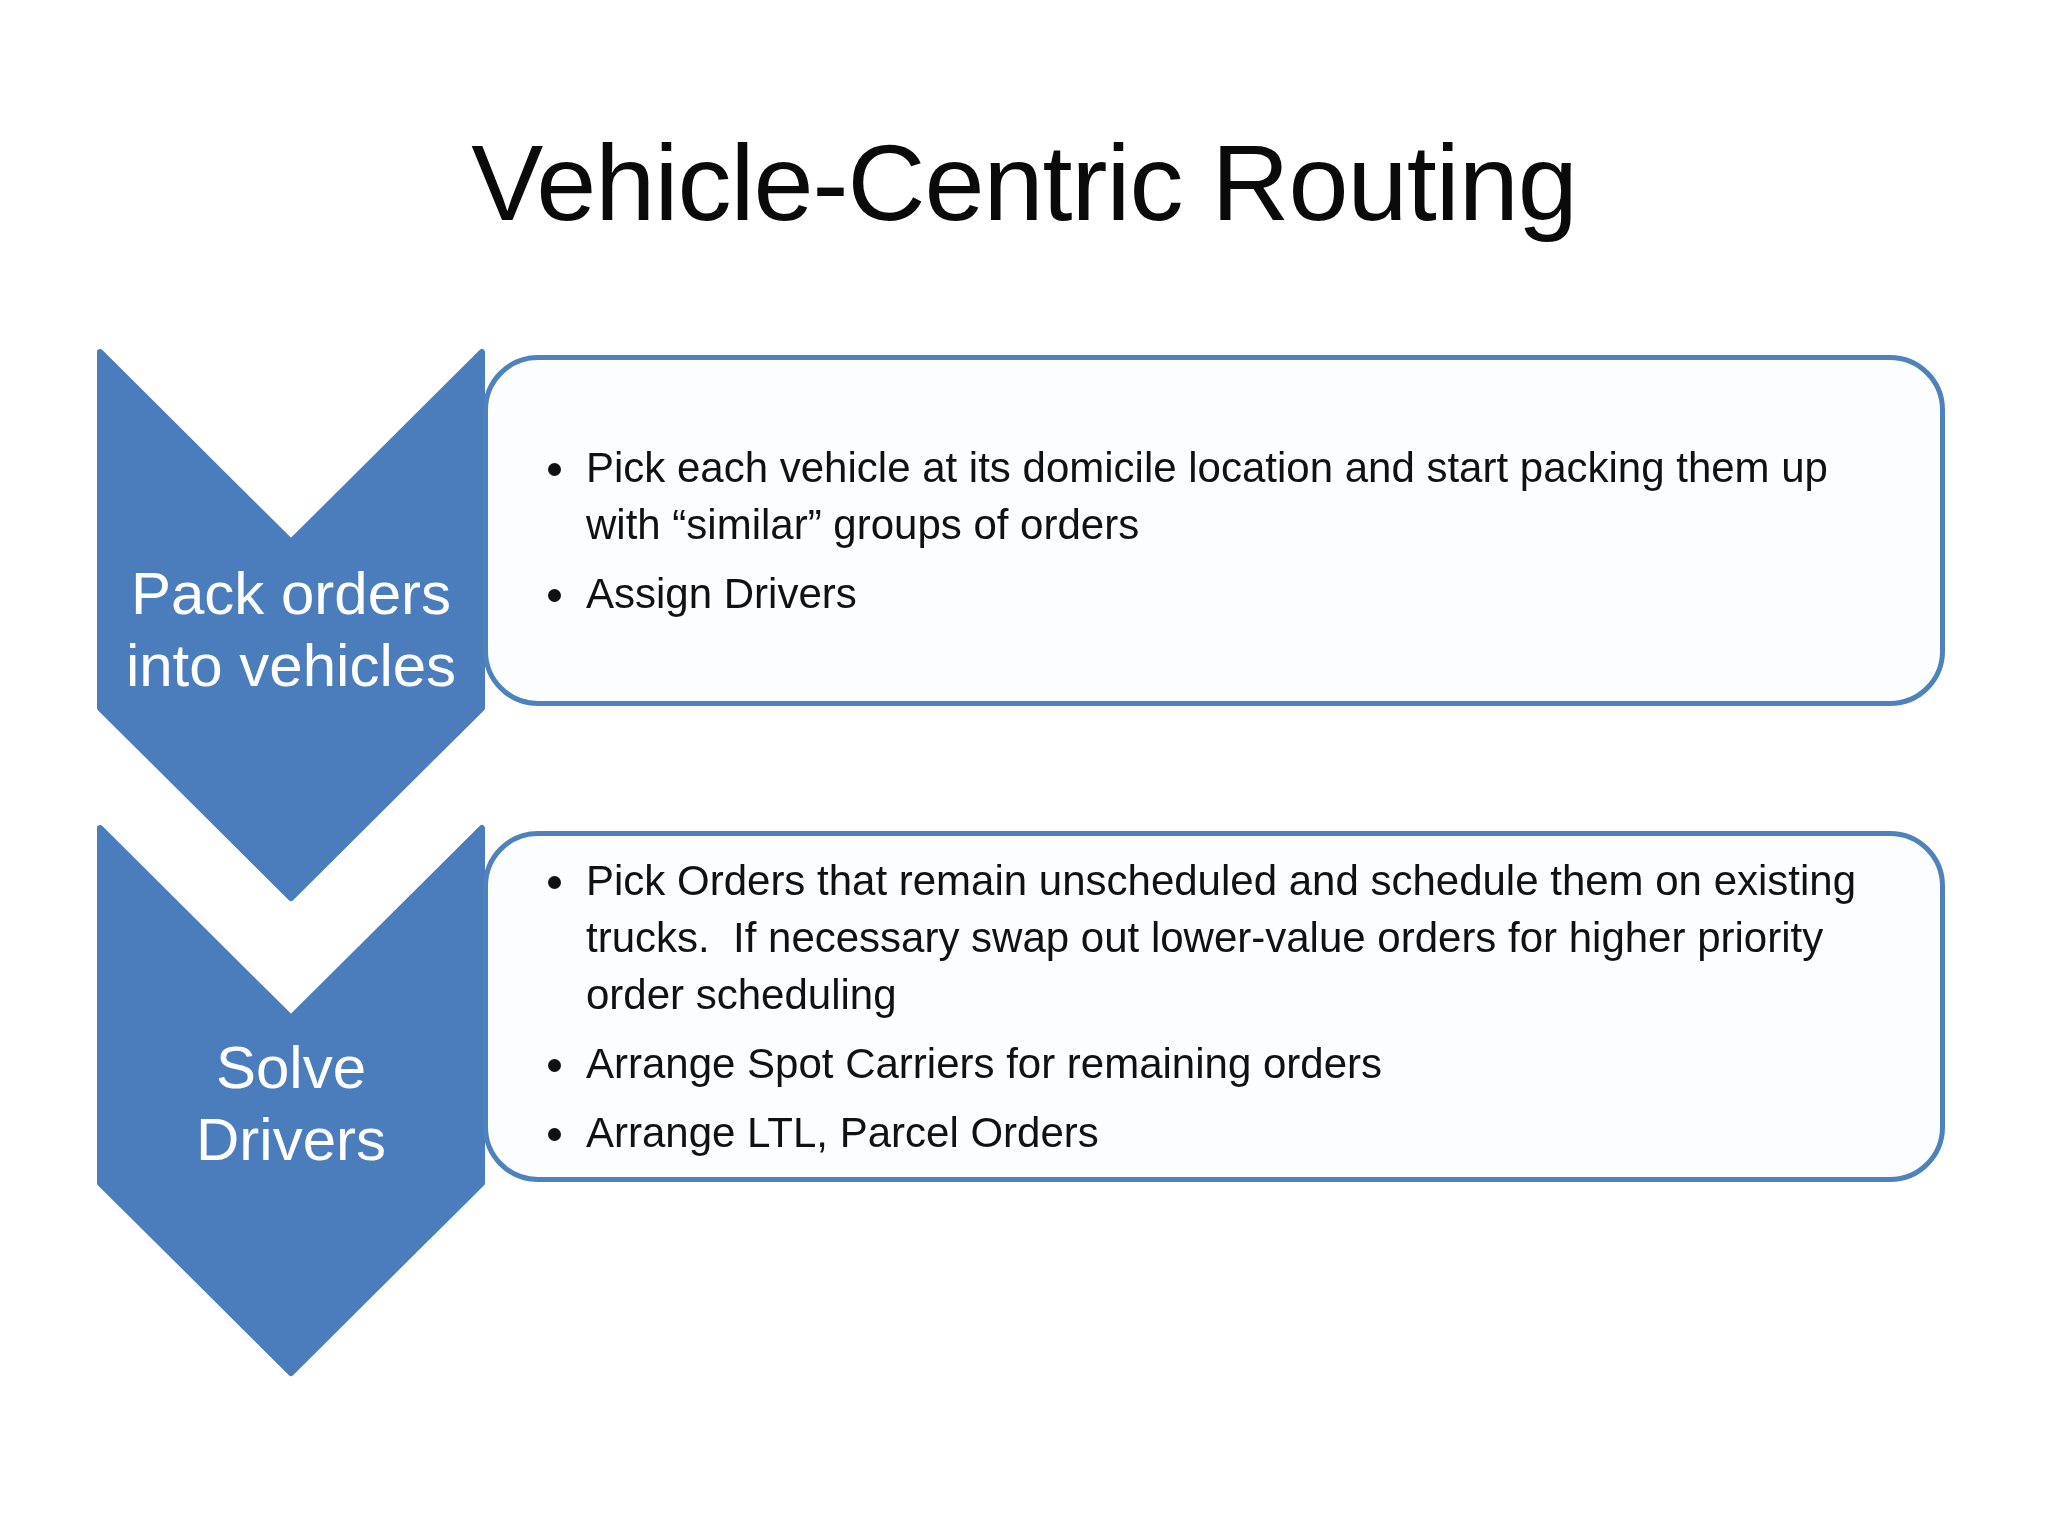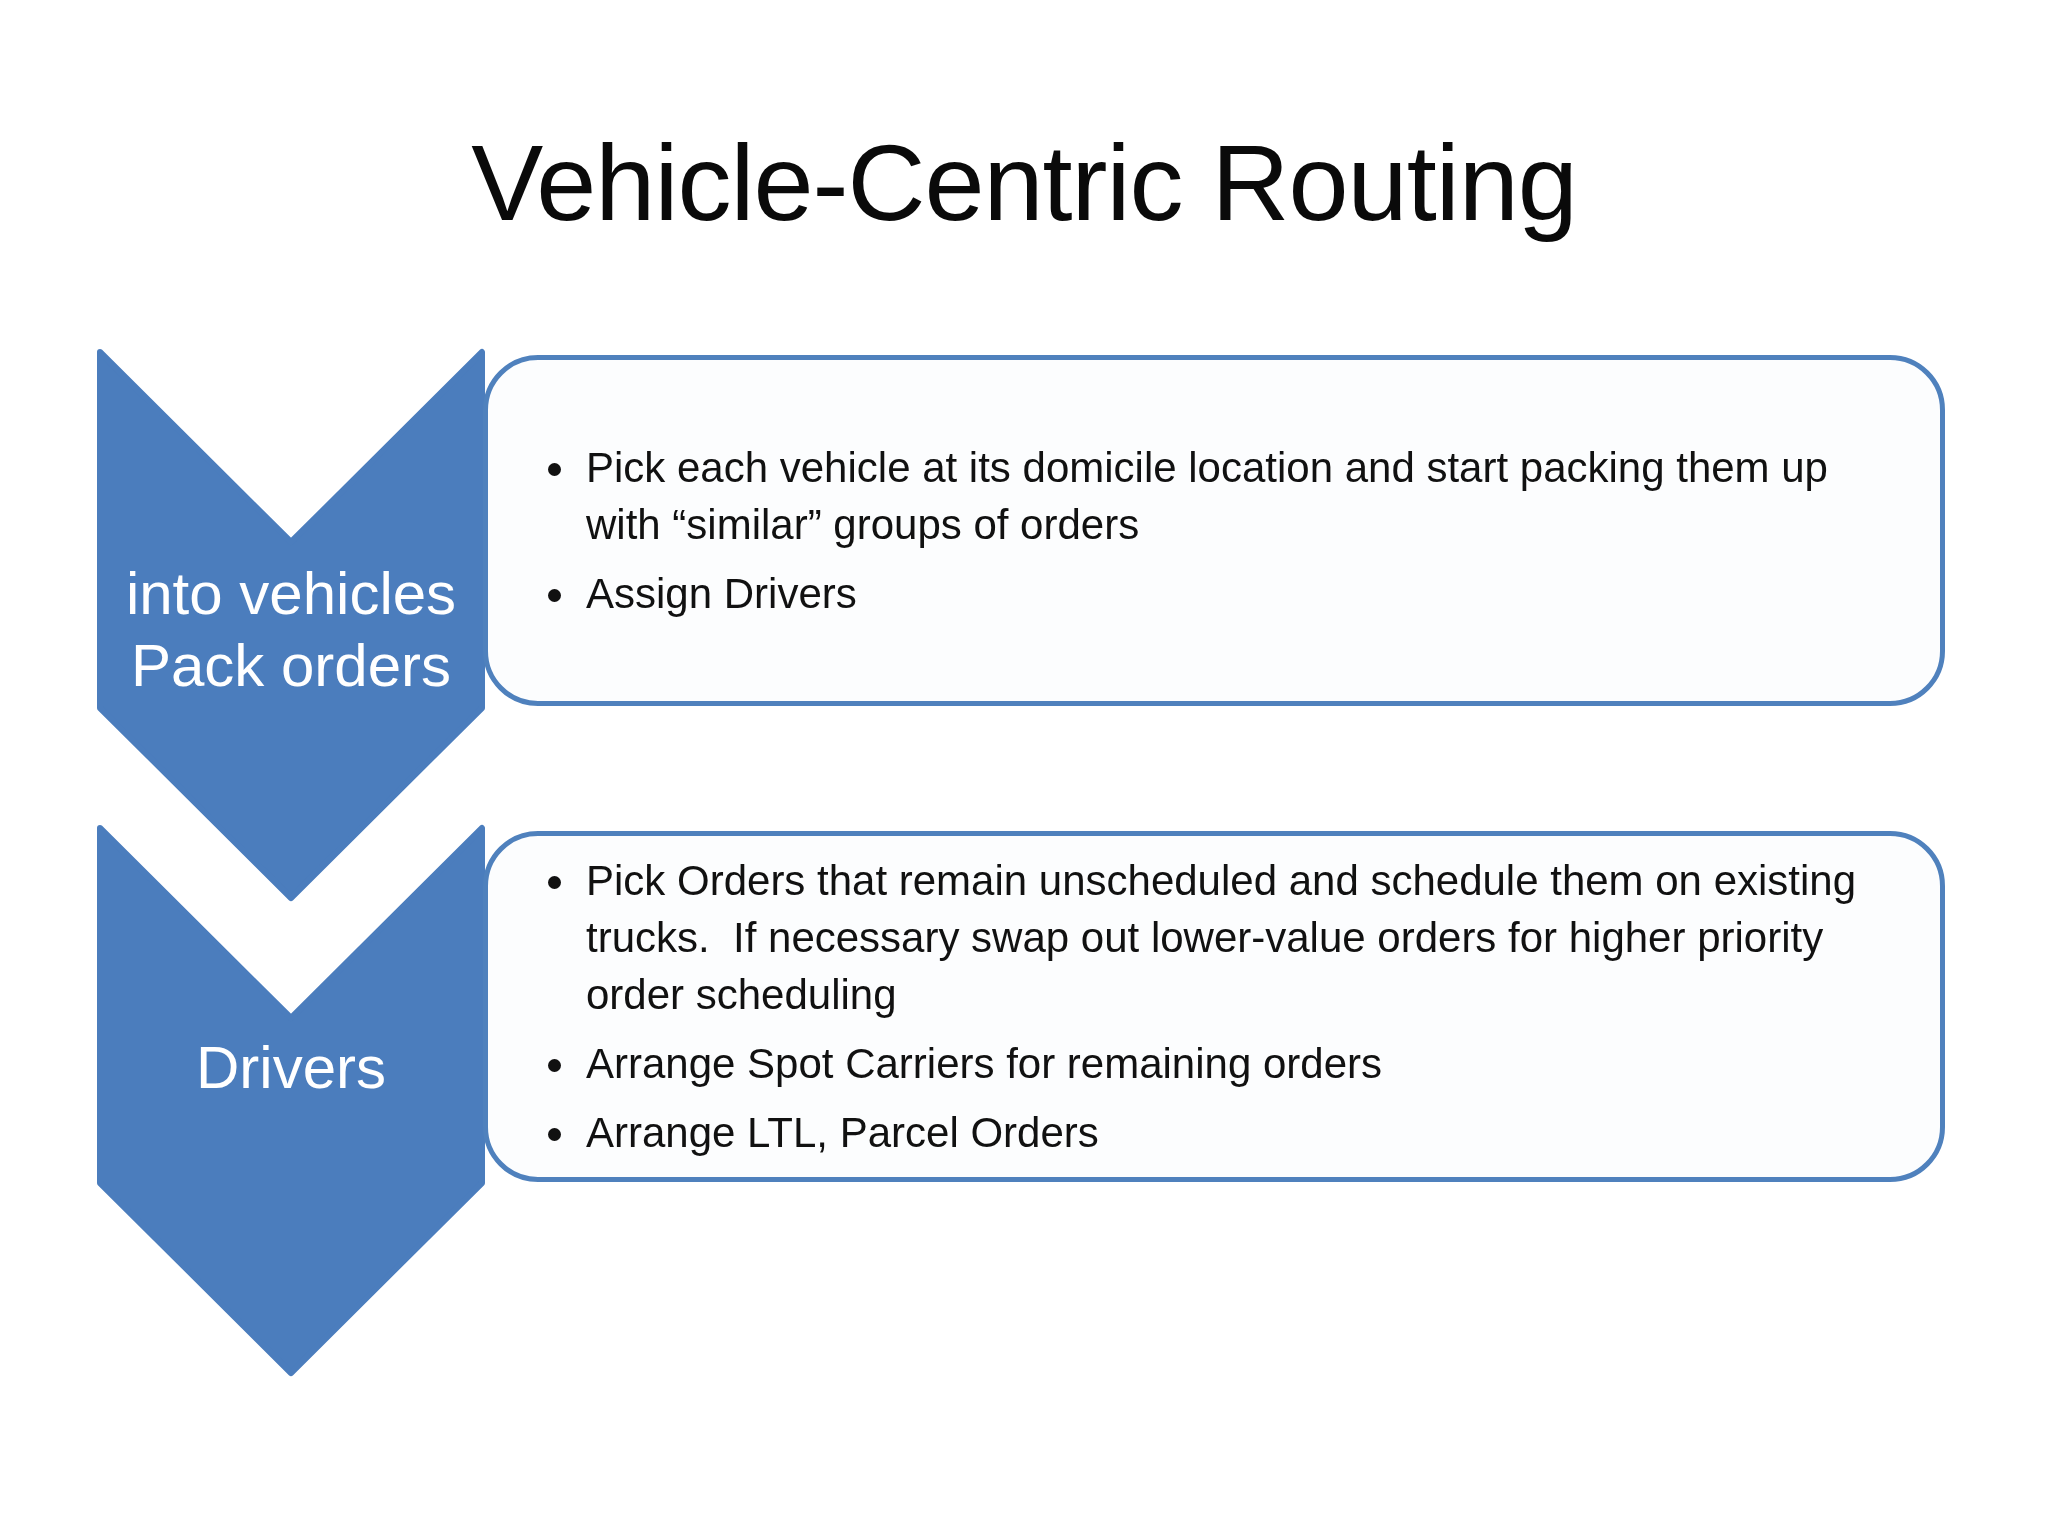--- a/index.html
+++ b/index.html
@@ -90,25 +90,26 @@
 <div class="slide">
 
   <h1 class="title">Vehicle-Centric Routing</h1>
 
   <svg class="chevrons" viewBox="0 0 2048 1536" xmlns="http://www.w3.org/2000/svg">
     <polygon class="chevron" points="100,352 291,542 482,352 482,708 291,898 100,708"></polygon>
     <polygon class="chevron" points="100,828 291,1018 482,828 482,1183 291,1373 100,1183"></polygon>
   </svg>
 
   <div class="chevron-label label-1">
+    <span class="line">Pack orders</span>
     <span class="line">into vehicles</span>
-    <span class="line">Pack orders</span>
   </div>
 
   <div class="chevron-label label-2">
+    <span class="line">Solve</span>
     <span class="line">Drivers</span>
   </div>
 
   <div class="content-box box-1">
     <ul class="bullet-list">
       <li class="bullet-item">Pick each vehicle at its domicile location and start packing them up with “similar” groups of orders</li>
       <li class="bullet-item">Assign Drivers</li>
     </ul>
   </div>
 

